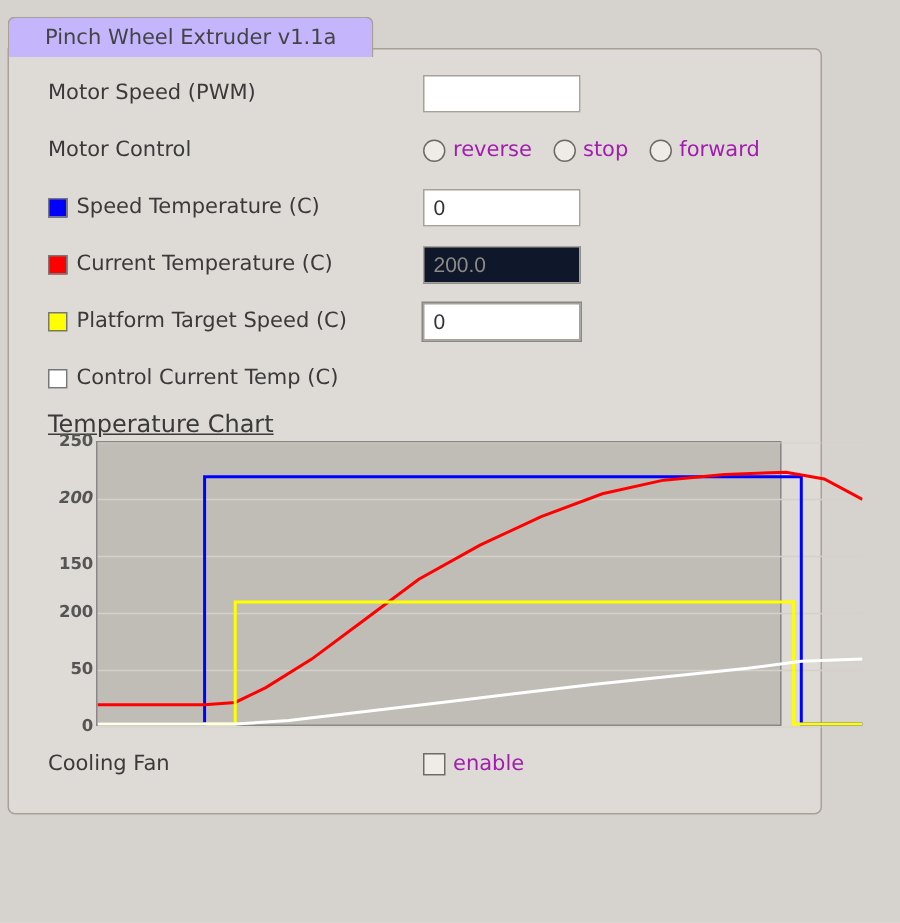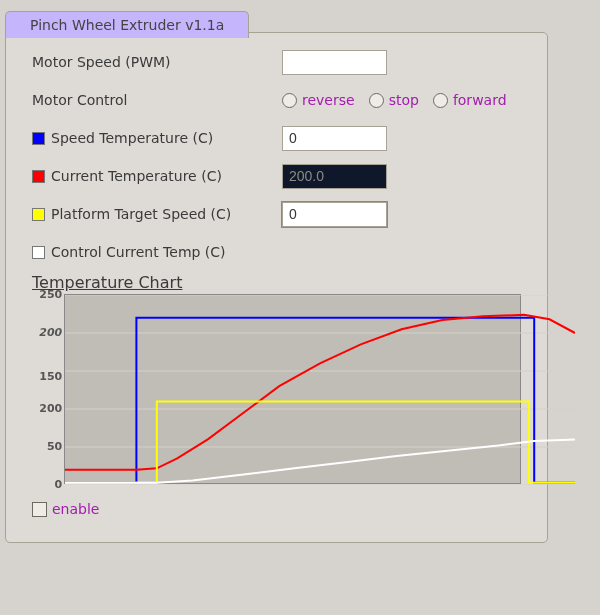--- a/index.html
+++ b/index.html
@@ -232,20 +232,21 @@
             <line x1="0" x2="510" y1="0" y2="0" stroke="#d4d1cb" stroke-width="1"></line>
             <path d="M0.0 187.7 L71.4 187.7 L71.4 22.8 L469.2 22.8 L469.2 187.7 L510.0 187.7 " fill="none" stroke="#0000ff" stroke-width="2"></path>
             <path d="M0.0 174.8 L71.4 174.8 L91.8 173.3 L112.2 163.4 L142.8 144.4 L178.5 117.8 L214.2 91.2 L255.0 68.4 L295.8 49.4 L336.6 34.2 L377.4 25.1 L418.2 21.3 L459.0 19.8 L484.5 24.3 L510.0 38.0 " fill="none" stroke="#ff0000" stroke-width="2"></path>
             <path d="M0.0 187.7 L91.8 187.7 L91.8 106.4 L464.1 106.4 L464.1 187.7 L510.0 187.7 " fill="none" stroke="#ffff00" stroke-width="2"></path>
             <path d="M0.0 187.7 L91.8 187.7 L127.5 185.4 L178.5 179.4 L229.5 173.3 L280.5 167.2 L331.5 161.1 L382.5 155.8 L433.5 150.5 L469.2 145.9 L510.0 144.4 " fill="none" stroke="#ffffff" stroke-width="2"></path>
           </svg>
         </div>
     </div>
 
     <div class="row">
+      <div class="label-col">Cooling Fan</div>
       <label class="check-item">
         <span class="check-box"></span>
         <span>enable</span>
       </label>
     </div>
 
   </div>
 </div>
 
 </body></html>

